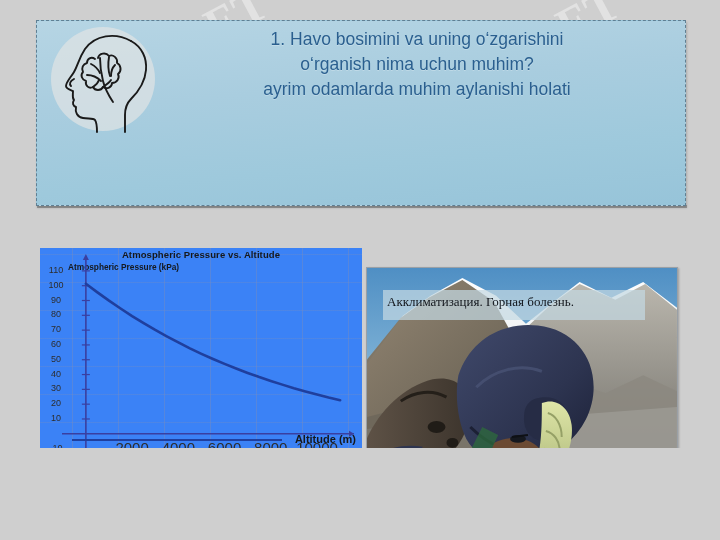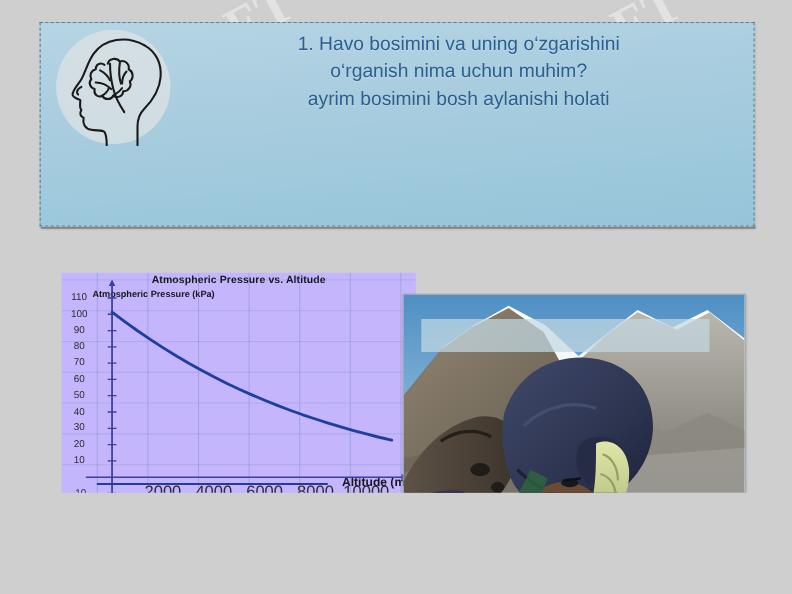--- a/index.html
+++ b/index.html
@@ -45,22 +45,22 @@
     font-size:17.5px;line-height:25px;
     text-align:center;
     z-index:4;
     text-shadow:0 1px 0 rgba(255,255,255,.25);
   }
   #question-block .q{display:block;white-space:nowrap;}
   #question-block .q.gap{margin-top:24px;}
 
   
   #chart{
-    position:absolute;left:56px;top:248px;width:322px;height:244px;
-    background:#c4b5fd;
+    position:absolute;left:40px;top:248px;width:322px;height:244px;
+    background:#3b82f6;
     z-index:10;
     overflow:hidden;
   }
   #chart .grid{position:absolute;inset:0;
     background-image:
       linear-gradient(to right, rgba(120,140,190,.45) 1px, transparent 1px),
       linear-gradient(to bottom, rgba(120,140,190,.30) 1px, transparent 1px);
     background-size:46px 28px;
     background-position:-14px 6px;
   }
@@ -138,21 +138,21 @@
         <path d="M58 36 C55 39 54 43 54 47"></path>
         <path d="M46 58 C49 56 52 54 54 51"></path>
         <path d="M36 58 C39 56 41 54 42 51"></path>
         <path d="M17 50 C13 52 12 55 14 57"></path>
       </g>
     </svg>
 
     <div id="question-block">
       <span class="q">1. Havo bosimini va uning o‘zgarishini</span>
       <span class="q">o‘rganish nima uchun muhim?</span>
-      <span class="q">ayrim bosimini bosh aylanishi holati</span>
+      <span class="q">ayrim odamlarda muhim aylanishi holati</span>
     </div>
   </div>
 
   <div id="chart">
     <div class="grid"></div>
 
     <div class="ch-title">Atmospheric Pressure vs. Altitude</div>
     <div class="ch-ylabel">Atmospheric Pressure (kPa)</div>
     <div class="ch-xlabel">Altitude (m)</div>
 
@@ -264,20 +264,21 @@
       <path d="M176 136 C190 130 204 140 206 158 C208 176 200 196 188 206 L176 212 L170 196
                C176 180 176 156 176 136 Z" fill="url(#glove)"></path>
       <path d="M182 146 C190 148 196 158 196 170" stroke="#95a066" stroke-width="2" fill="none"></path>
       <path d="M180 164 C188 166 194 174 194 184" stroke="#95a066" stroke-width="2" fill="none"></path>
       <path d="M178 182 C186 184 190 192 190 200" stroke="#95a066" stroke-width="2" fill="none"></path>
 
       <path d="M96 200 L116 160 L132 168 L112 212 Z" fill="#2e6b3c" opacity=".75"></path>
     </svg>
 
     <div class="caption-band"></div>
+    <div class="caption-text">Акклиматизация. Горная болезнь.</div>
   </div>
 
   <div class="wm-layer">
 
     <div class="wm-chev" style="left:96px;top:66px;">
       <svg width="90" height="130" viewBox="0 0 90 130">
           <g fill="#cdeee1" opacity=".80">
         <path d="M4 0 L34 0 L62 34 L34 70 L4 70 L32 34 Z"></path>
         <path d="M30 44 L60 44 L88 78 L60 114 L30 114 L58 78 Z"></path>
       </g>

